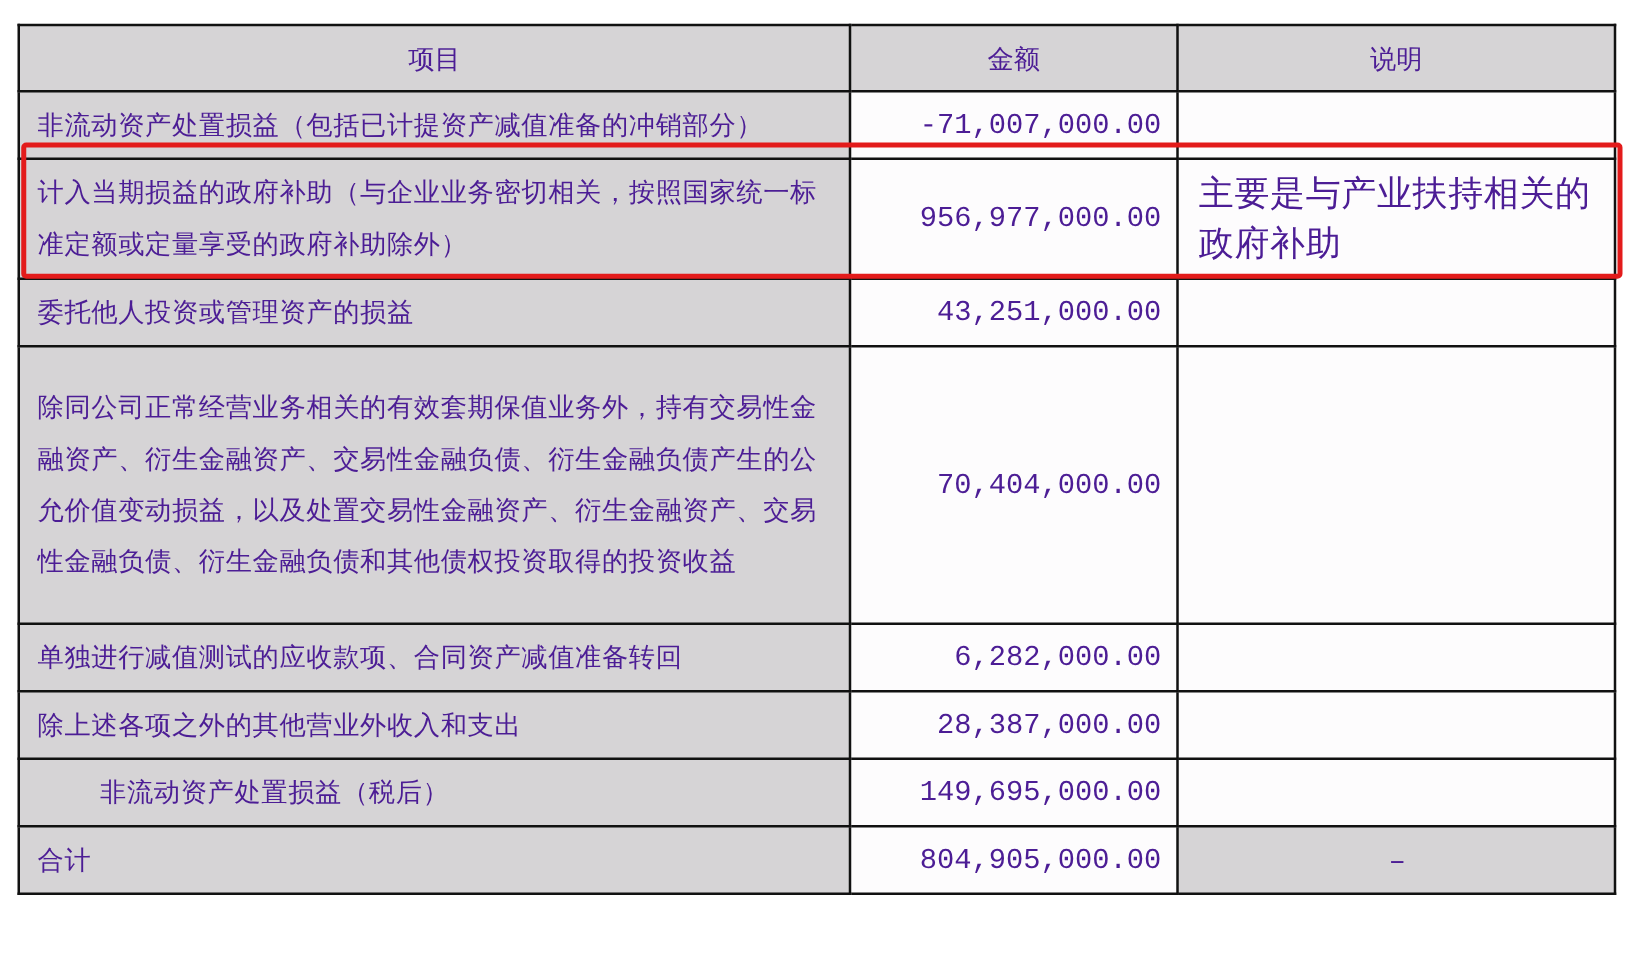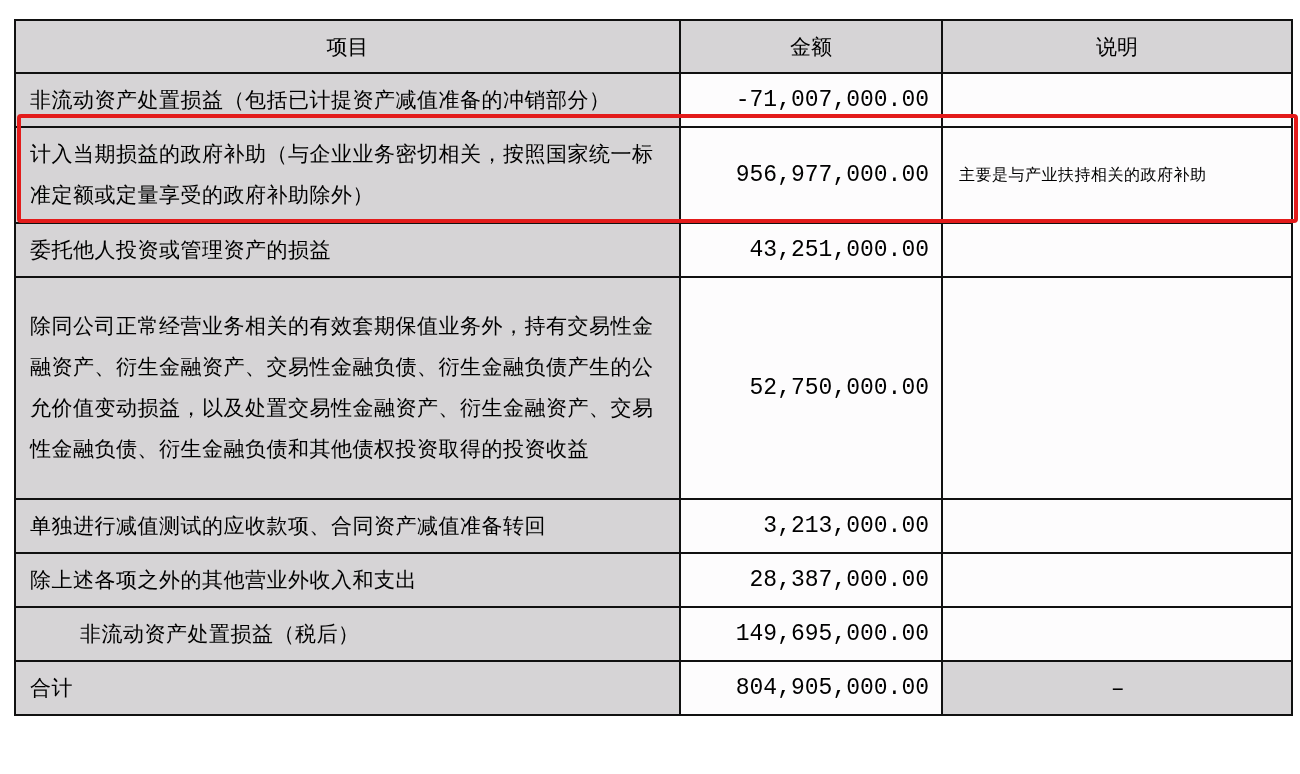--- a/index.html
+++ b/index.html
@@ -6,37 +6,37 @@
   body {
     width: 1300px; height: 774px; background: #ffffff; position: relative; overflow: hidden;
     font-family: "DejaVu Serif", "Liberation Serif", serif;
   }
   table.fin {
     position: absolute; left: 14px; top: 19px; width: 1277px;
     border-collapse: collapse; table-layout: fixed;
   }
   table.fin td, table.fin th {
     border: 2px solid #111111; padding: 0; vertical-align: middle;
-    color: #000000; font-weight: normal;
+    color: #4c1d95; font-weight: normal;
   }
   table.fin col.c1 { width: 665px; }
   table.fin col.c2 { width: 262px; }
   table.fin col.c3 { width: 350px; }
   th { background: #d6d4d6; font-size: 21px; height: 51px; text-align: center; }
   td.item {
     background: #d6d4d6; font-size: 21px; line-height: 41px; padding: 4px 10px 4px 14px !important;
     text-align: left; letter-spacing: 0.5px;
   }
   td.item.indent { padding-left: 64px !important; }
   td.amt {
     background: #fdfcfd; text-align: right; padding-right: 12px !important;
     font-family: Liberation Mono, monospace; font-size: 23px; color: #1e1414;
   }
   td.note {
-    background: #fdfcfd; font-size: 16px; line-height: 40px; padding: 4px 14px 4px 16px !important;
+    background: #fdfcfd; font-size: 28px; line-height: 40px; padding: 4px 14px 4px 16px !important;
     text-align: left; letter-spacing: 0.5px;
   }
   td.note.gray { background: #d6d4d6; text-align: center; font-size: 24px; }
   .r-single td { height: 44px; margin-top: 28px; }
   .highlight {
     position: absolute; left: 17px; top: 114px; width: 1273px; height: 101px;
     border: 4px solid #e31b1b; border-radius: 4px; pointer-events: none;
   }
 </style>
 </head>
@@ -66,26 +66,26 @@
       <td class="amt">956,977,000.00</td>
       <td class="note">主要是与产业扶持相关的政府补助</td>
     </tr>
     <tr class="r-single">
       <td class="item">委托他人投资或管理资产的损益</td>
       <td class="amt">43,251,000.00</td>
       <td class="note"></td>
     </tr>
     <tr>
       <td class="item" style="height:212px;margin-top:21px;">除同公司正常经营业务相关的有效套期保值业务外，持有交易性金融资产、衍生金融资产、交易性金融负债、衍生金融负债产生的公允价值变动损益，以及处置交易性金融资产、衍生金融资产、交易性金融负债、衍生金融负债和其他债权投资取得的投资收益</td>
-      <td class="amt">52,750,000.00</td>
+      <td class="amt">70,404,000.00</td>
       <td class="note"></td>
     </tr>
     <tr class="r-single">
       <td class="item">单独进行减值测试的应收款项、合同资产减值准备转回</td>
-      <td class="amt">3,213,000.00</td>
+      <td class="amt">6,282,000.00</td>
       <td class="note"></td>
     </tr>
     <tr class="r-single">
       <td class="item">除上述各项之外的其他营业外收入和支出</td>
       <td class="amt">28,387,000.00</td>
       <td class="note"></td>
     </tr>
     <tr class="r-single">
       <td class="item indent">非流动资产处置损益（税后）</td>
       <td class="amt">149,695,000.00</td>

